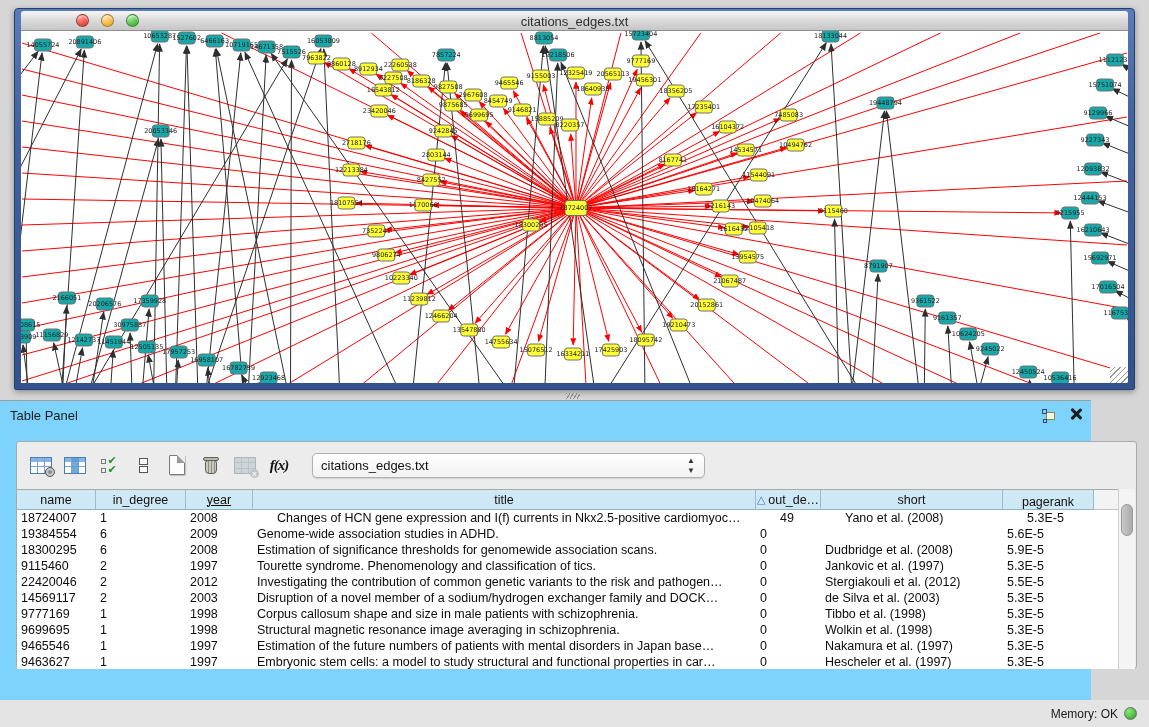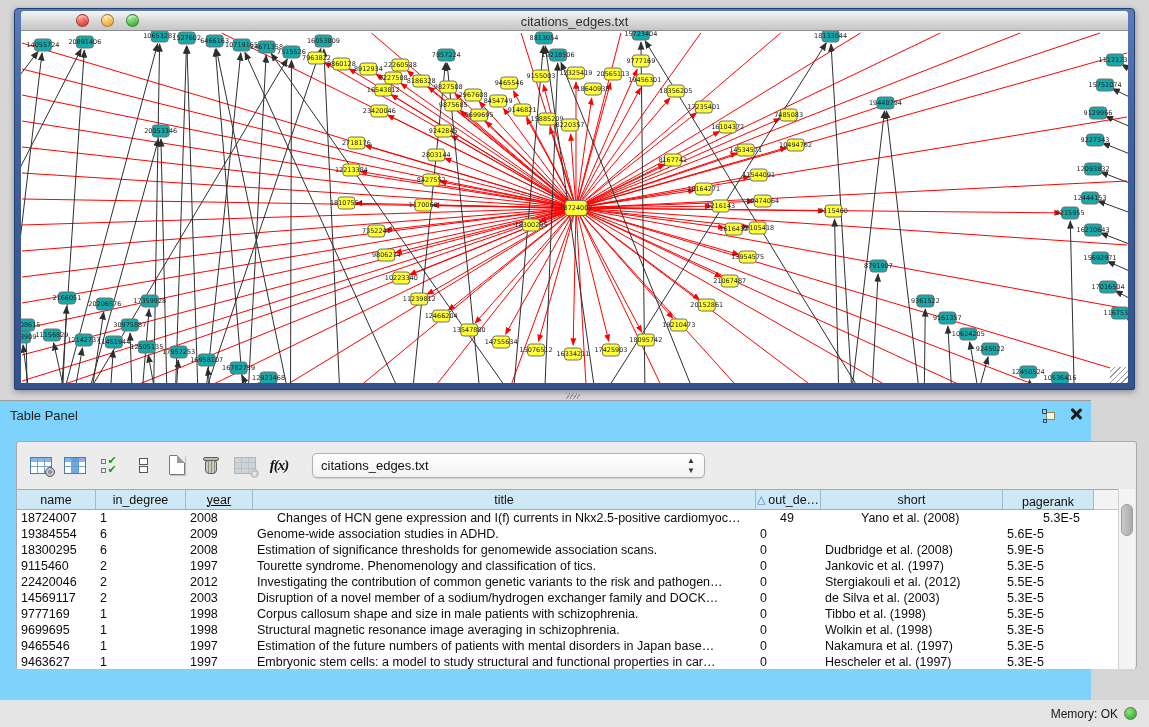--- a/index.html
+++ b/index.html
@@ -814,21 +814,21 @@
           </div>
           <div class="th-filler"></div>
         </div>
       <div id="tblBody">
           <div class="tr">
             <div class="td" style="width: 79px; flex: 0 0 79px;">18724007</div>
             <div class="td" style="width: 90px; flex: 0 0 90px;">1</div>
             <div class="td" style="width: 67px; flex: 0 0 67px;">2008</div>
             <div class="td" style="width: 503px; flex: 0 0 503px; margin-left: 20px;">Changes of HCN gene expression and I(f) currents in Nkx2.5-positive cardiomyoc…</div>
             <div class="td" style="width: 65px; flex: 0 0 65px;">49</div>
-            <div class="td" style="width: 182px; flex: 0 0 182px; margin-left: 16px;">Yano et al. (2008)</div>
+            <div class="td" style="width: 182px; flex: 0 0 182px;">Yano et al. (2008)</div>
             <div class="td" style="width: 91px; flex: 0 0 91px;">5.3E-5</div>
           </div>
           <div class="tr">
             <div class="td" style="width: 79px; flex: 0 0 79px;">19384554</div>
             <div class="td" style="width: 90px; flex: 0 0 90px;">6</div>
             <div class="td" style="width: 67px; flex: 0 0 67px;">2009</div>
             <div class="td" style="width: 503px; flex: 0 0 503px;">Genome-wide association studies in ADHD.</div>
             <div class="td" style="width: 65px; flex: 0 0 65px;">0</div>
             <div class="td" style="width: 182px; flex: 0 0 182px; margin-top: 20px;">Franke et al. (2009)</div>
             <div class="td" style="width: 91px; flex: 0 0 91px;">5.6E-5</div>

